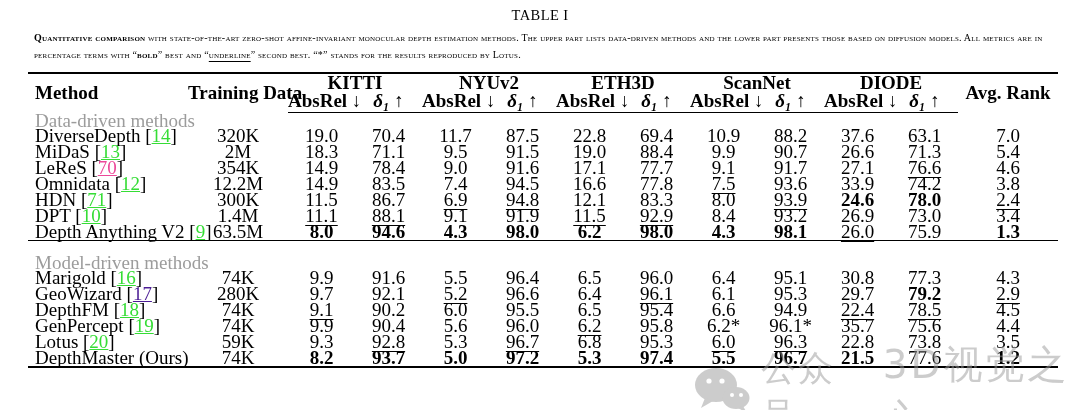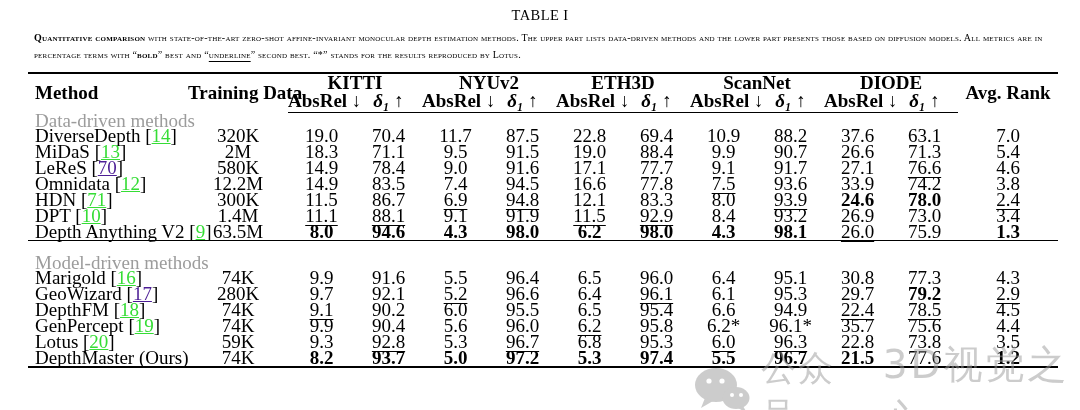--- a/index.html
+++ b/index.html
@@ -110,22 +110,22 @@
           <td>91.5</td>
           <td>19.0</td>
           <td>88.4</td>
           <td>9.9</td>
           <td>90.7</td>
           <td>26.6</td>
           <td>71.3</td>
           <td>5.4</td>
         </tr>
         <tr>
-          <td class="method-cell"><span>LeReS</span><span> [</span><span class="cite" style="color: #4c1d95; margin-top: 40px;">70</span><span>]</span></td>
-          <td>580K</td>
+          <td class="method-cell"><span>LeReS</span><span> [</span><span class="cite" style="color: #ec4899; margin-top: 40px;">70</span><span>]</span></td>
+          <td>354K</td>
           <td>14.9</td>
           <td>78.4</td>
           <td>9.0</td>
           <td>91.6</td>
           <td>17.1</td>
           <td>77.7</td>
           <td>9.1</td>
           <td>91.7</td>
           <td>27.1</td>
           <td class="second">76.6</td>

